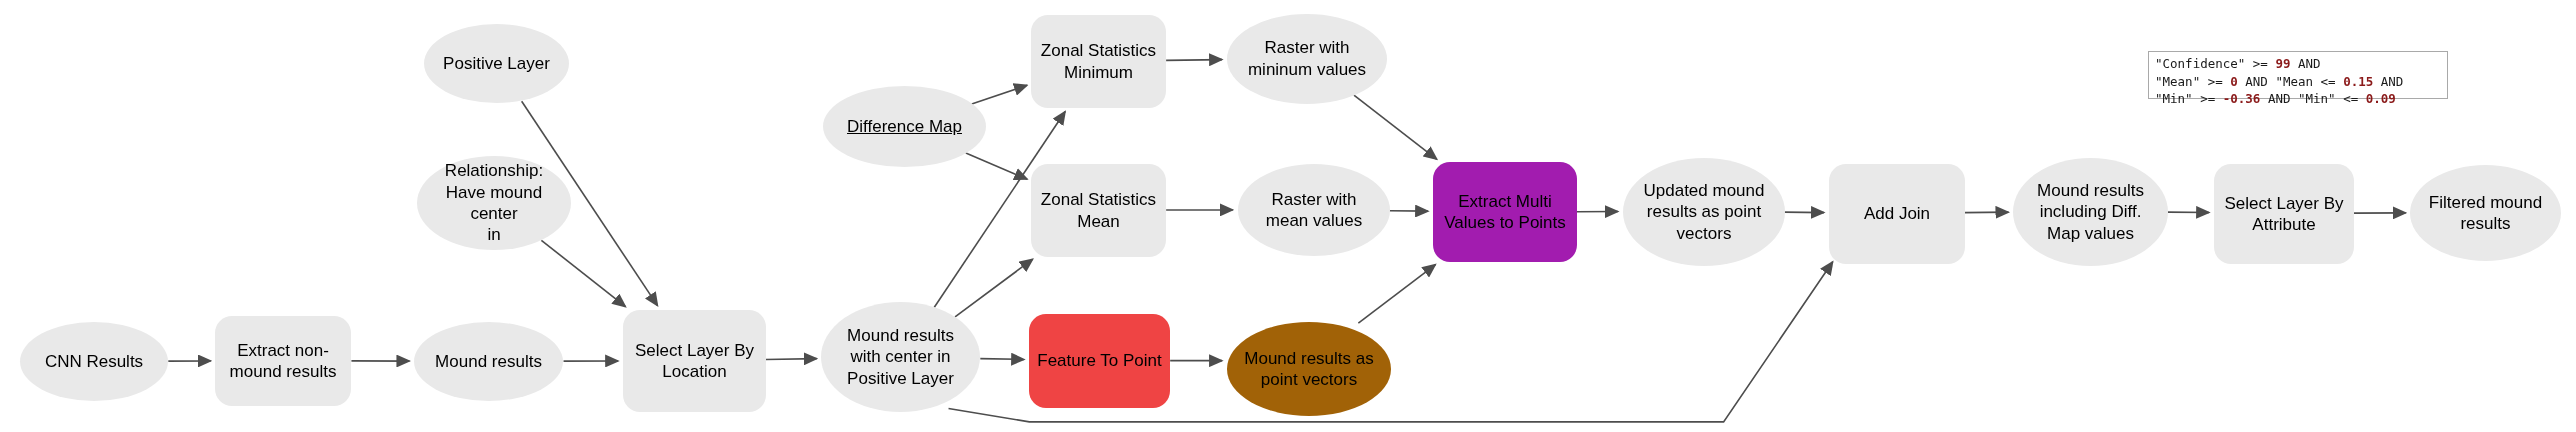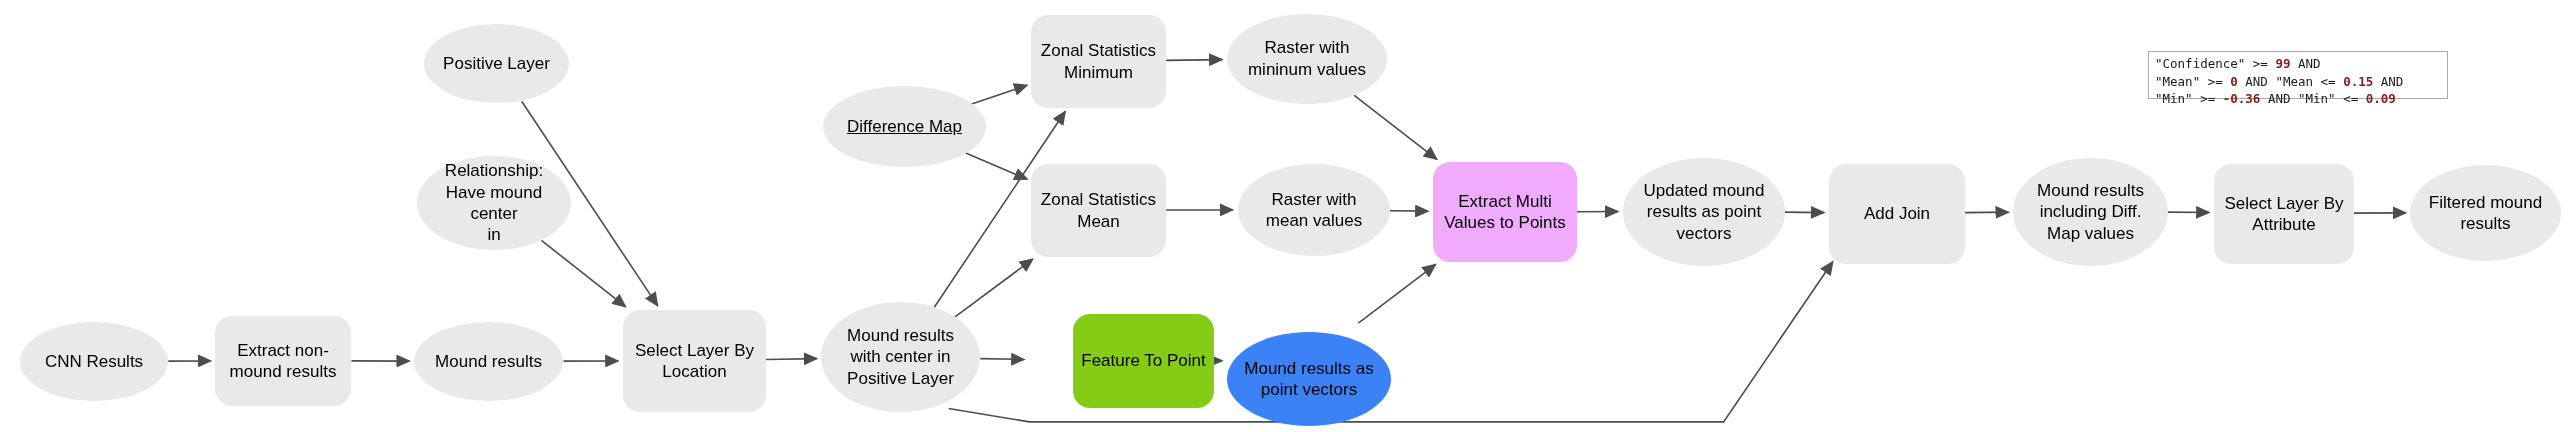--- a/index.html
+++ b/index.html
@@ -111,24 +111,24 @@
 Positive Layer</span></div>
       <div class="node data" style="left: 823px; top: 86px; width: 163px; height: 81px; background: rgb(233, 233, 233); text-decoration: underline;"><span>Difference Map</span></div>
       <div class="node tool" style="left: 1031px; top: 15px; width: 135px; height: 93px; background: rgb(233, 233, 233);"><span>Zonal Statistics
 Minimum</span></div>
       <div class="node data" style="left: 1227px; top: 13.5px; width: 160px; height: 90px; background: rgb(233, 233, 233);"><span>Raster with
 mininum values</span></div>
       <div class="node tool" style="left: 1031px; top: 164px; width: 135px; height: 93px; background: rgb(233, 233, 233);"><span>Zonal Statistics
 Mean</span></div>
       <div class="node data" style="left: 1238px; top: 164px; width: 152px; height: 92px; background: rgb(233, 233, 233);"><span>Raster with
 mean values</span></div>
-      <div class="node tool" style="left: 1073px; top: 314px; width: 141px; height: 94px; background: #84cc16;"><span>Feature To Point</span></div>
-      <div class="node data" style="left: 1227px; top: 332px; width: 164px; height: 94px; background: #3b82f6;"><span>Mound results as
+      <div class="node tool" style="left: 1029px; top: 314px; width: 141px; height: 94px; background: #ef4444;"><span>Feature To Point</span></div>
+      <div class="node data" style="left: 1227px; top: 322px; width: 164px; height: 94px; background: #a16207;"><span>Mound results as
 point vectors</span></div>
-      <div class="node tool" style="left: 1433px; top: 162px; width: 144px; height: 100px; background: #f0abfc;"><span>Extract Multi
+      <div class="node tool" style="left: 1433px; top: 162px; width: 144px; height: 100px; background: #a21caf;"><span>Extract Multi
 Values to Points</span></div>
       <div class="node data" style="left: 1623px; top: 158px; width: 162px; height: 108px; background: rgb(233, 233, 233);"><span>Updated mound
 results as point
 vectors</span></div>
       <div class="node tool" style="left: 1829px; top: 164px; width: 136px; height: 100px; background: rgb(233, 233, 233);"><span>Add Join</span></div>
       <div class="node data" style="left: 2013px; top: 158px; width: 155px; height: 108px; background: rgb(233, 233, 233);"><span>Mound results
 including Diff.
 Map values</span></div>
       <div class="node tool" style="left: 2214px; top: 164px; width: 140px; height: 100px; background: rgb(233, 233, 233);"><span>Select Layer By
 Attribute</span></div>

